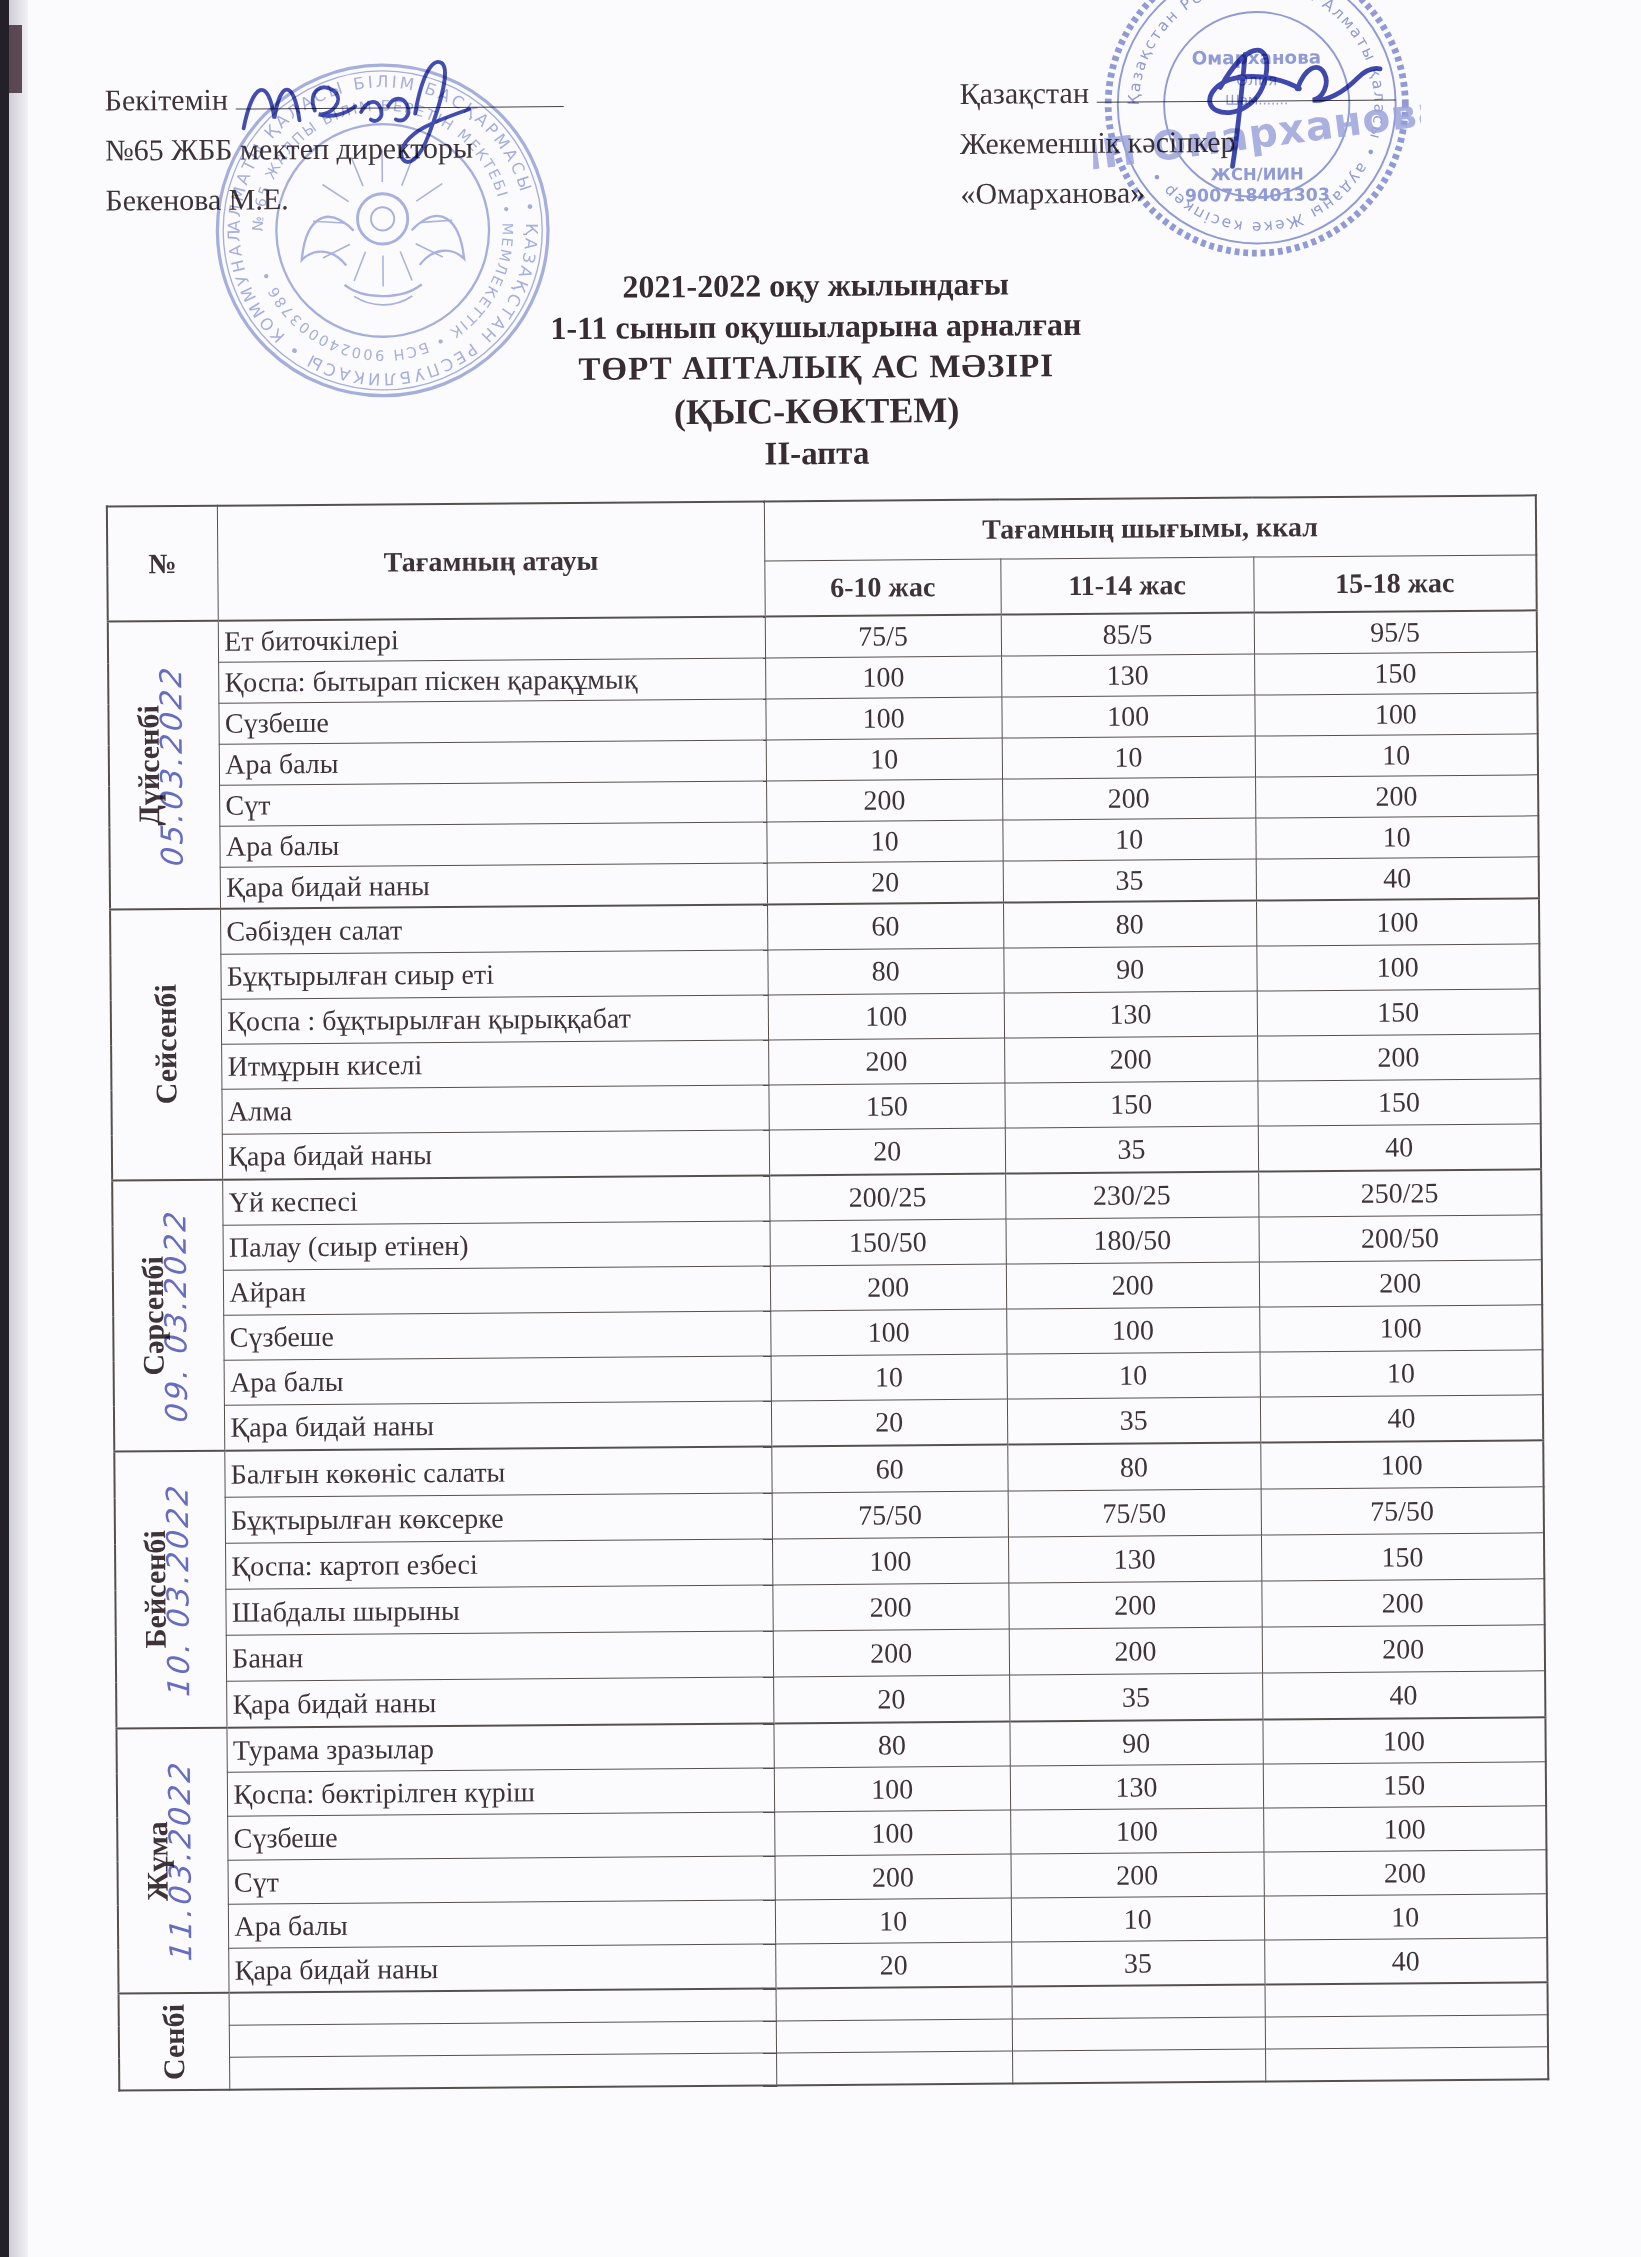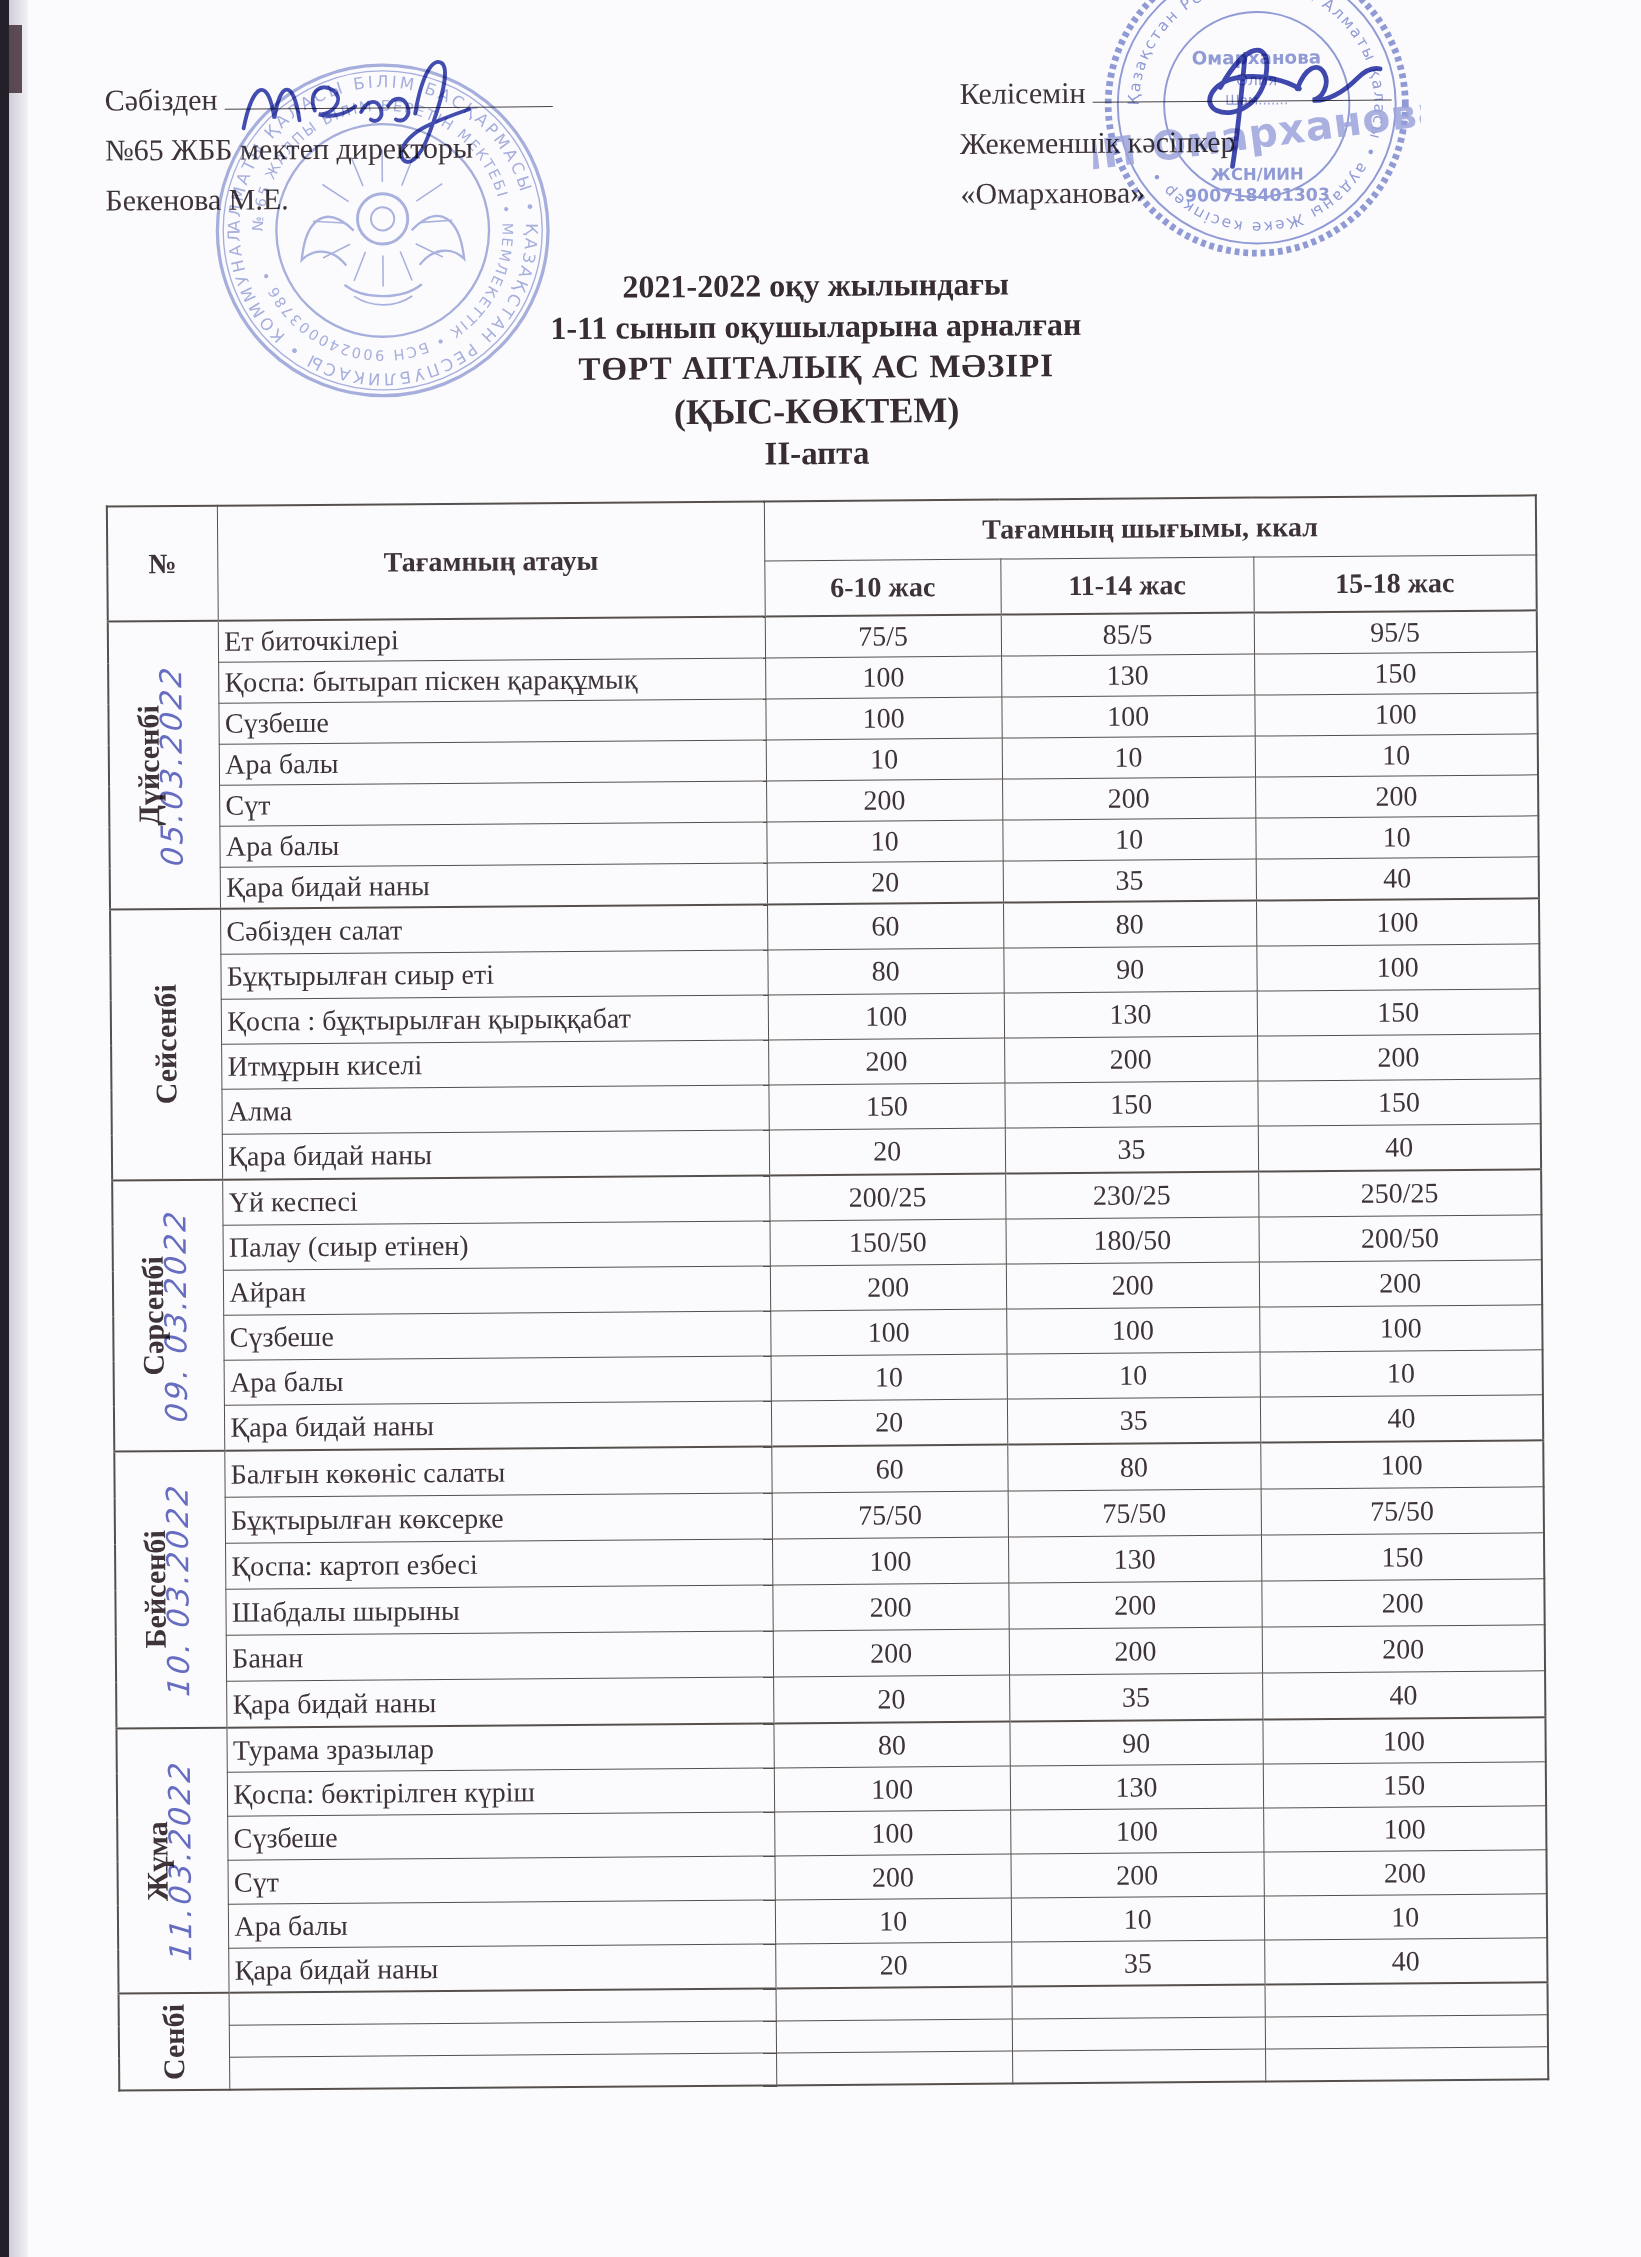--- a/index.html
+++ b/index.html
@@ -67,30 +67,30 @@
 
 <div class="page">
   <div class="edge-black"></div>
   <div class="edge-grey"></div>
   <div class="edge-corner"></div>
 
   <div class="content">
 
     <div class="appr appr-left">
       <div>
-        <span>Сәбізден</span>
+        <span>Бекітемін</span>
         <span class="sig-line"></span>
       </div>
       <div>№65 ЖББ мектеп директоры</div>
       <div>Бекенова М.Е.</div>
     </div>
 
     <div class="appr appr-right">
       <div>
-        <span>Келісемін</span>
+        <span>Қазақстан</span>
         <span class="sig-line"></span>
       </div>
       <div>Жекеменшік кәсіпкер</div>
       <div>«Омарханова»</div>
     </div>
 
     <svg class="stamp stamp-school" width="348" height="348" viewBox="0 0 360 360" fill="none">
       <defs>
         <path id="so" d="M180,180 m-148,0 a148,148 0 1,1 296,0 a148,148 0 1,1 -296,0"></path>
         <path id="si" d="M180,180 m-124,0 a124,124 0 1,1 248,0 a124,124 0 1,1 -248,0"></path>

